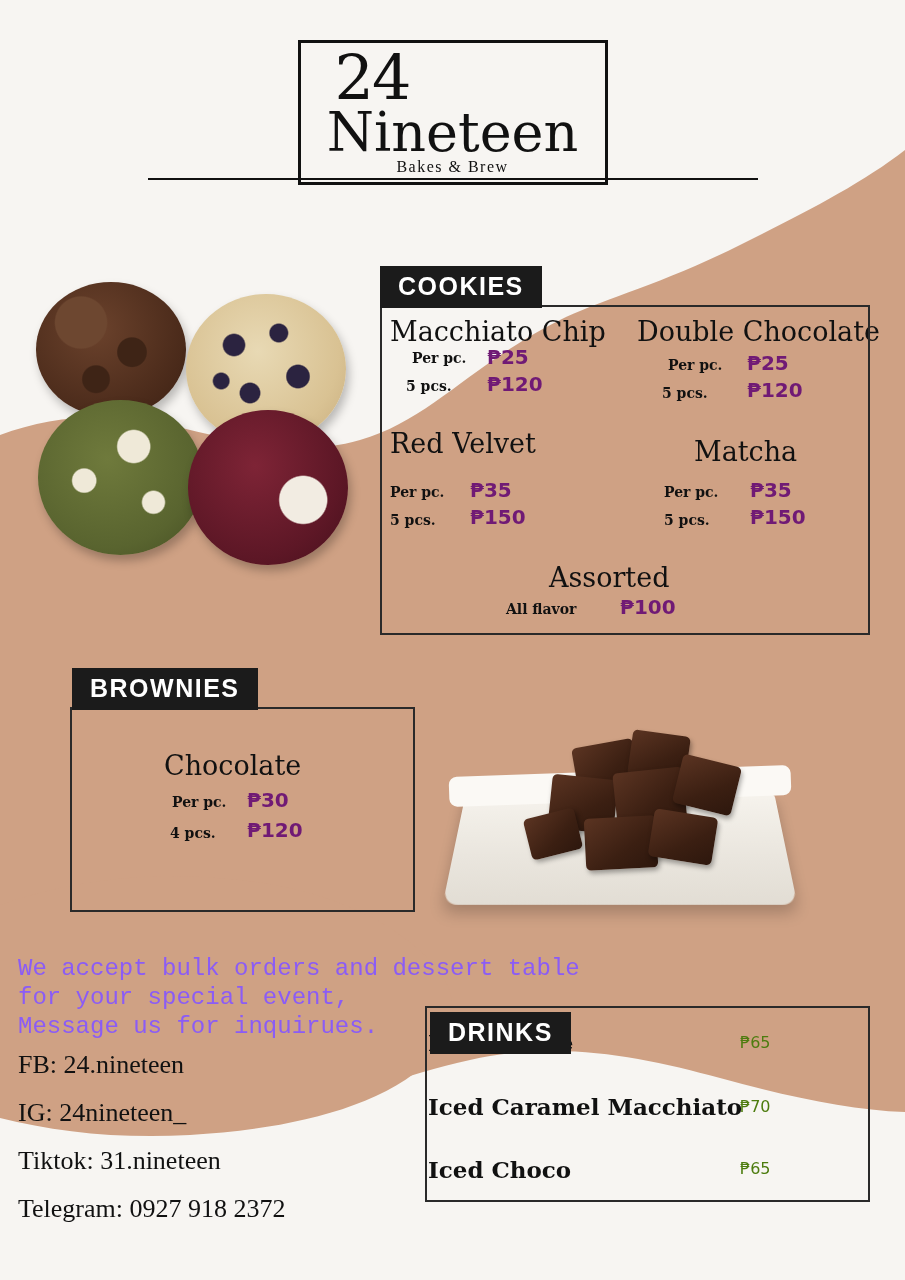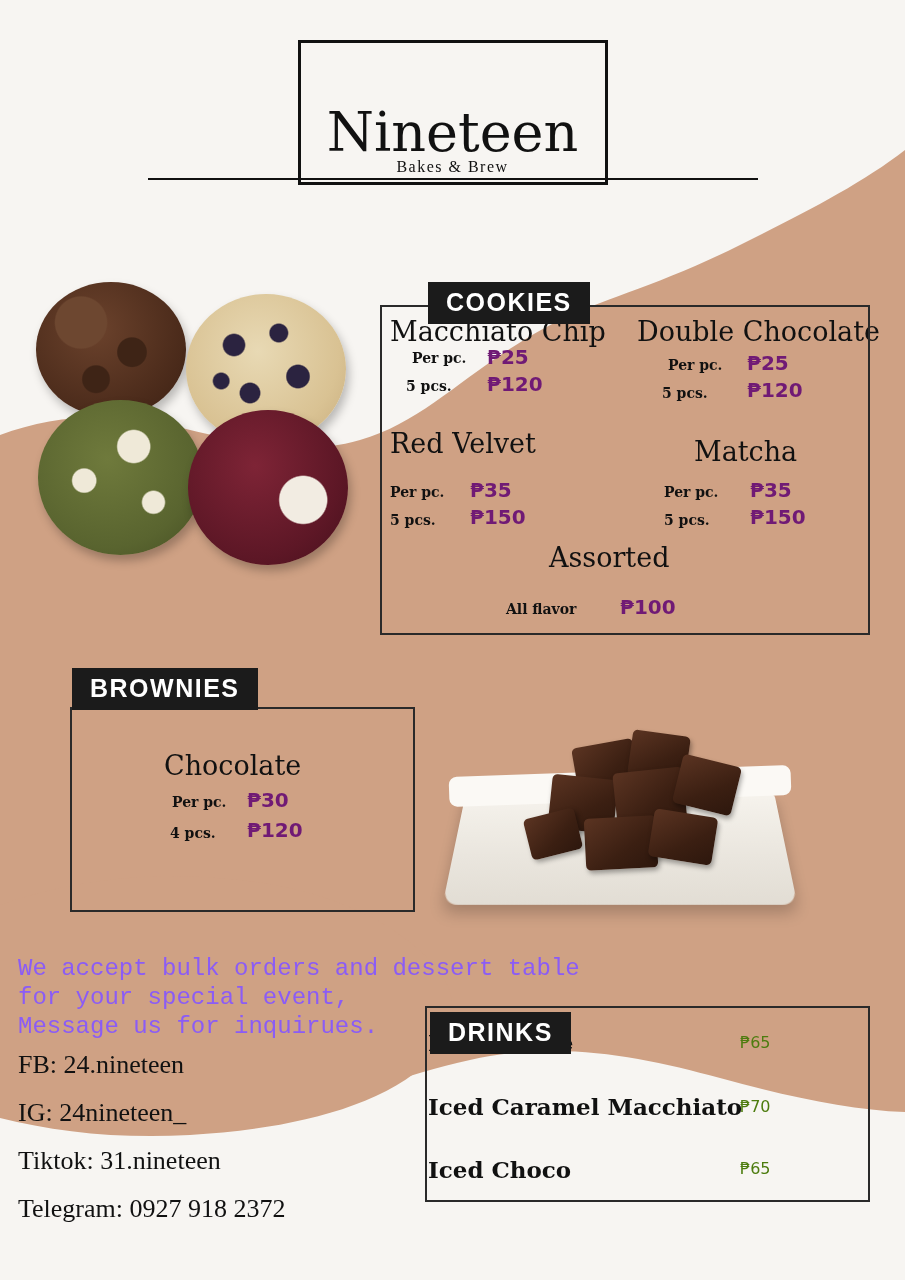--- a/index.html
+++ b/index.html
@@ -240,34 +240,35 @@
              C330,1107 400,1075 470,1060 C560,1040 640,1056 720,1078
              C790,1097 850,1110 905,1112 Z" fill="#cfa184"></path>
     <path d="M0,905 C70,880 150,870 240,880 C330,890 390,920 430,960
              C460,990 460,1030 430,1060 C380,1110 280,1130 190,1135
              C120,1139 55,1132 0,1118 Z" fill="#cfa184"></path>
   </svg>
 </div>
 
 <div class="logo-wrap">
   <div class="logo-box">
+    <span class="logo-24">24</span>
     <span class="logo-nineteen">Nineteen</span>
     <span class="logo-sub">Bakes &amp; Brew</span>
   </div>
 </div>
 <div class="logo-rule"></div>
 
 <div class="photo" style="left:18px; top:282px; width:330px; height:300px;">
   <div class="cookie c-choco"></div>
   <div class="cookie c-blue"></div>
   <div class="cookie c-matcha"></div>
   <div class="cookie c-red"></div>
 </div>
 
-<div class="chip" style="left:380px; top:282px;margin-left:48px;">COOKIES</div>
+<div class="chip" style="left:380px; top:266px;">COOKIES</div>
 <div class="panel" style="left:380px; top:305px; width:490px; height:330px;"></div>
 
 <div class="item-name" style="left:390px; top:316px;">Macchiato Chip</div>
 <div class="qty" style="left:412px; top:350px;">Per pc.</div>
 <div class="price" style="left:487px; top:345px;">₱25</div>
 <div class="qty" style="left:406px; top:378px;">5 pcs.</div>
 <div class="price" style="left:487px; top:372px;">₱120</div>
 
 <div class="item-name" style="left:637px; top:316px;">Double Chocolate</div>
 <div class="qty" style="left:668px; top:357px;">Per pc.</div>
@@ -280,21 +281,21 @@
 <div class="price" style="left:470px; top:478px;">₱35</div>
 <div class="qty" style="left:390px; top:512px;">5 pcs.</div>
 <div class="price" style="left:470px; top:505px;">₱150</div>
 
 <div class="item-name" style="left:694px; top:436px;">Matcha</div>
 <div class="qty" style="left:664px; top:484px;">Per pc.</div>
 <div class="price" style="left:750px; top:478px;">₱35</div>
 <div class="qty" style="left:664px; top:512px;">5 pcs.</div>
 <div class="price" style="left:750px; top:505px;">₱150</div>
 
-<div class="item-name" style="left:549px; top:542px;text-align:center;">Assorted</div>
+<div class="item-name" style="left:549px; top:562px;text-align:center;">Assorted</div>
 <div class="qty" style="left:506px; top:601px;">All flavor</div>
 <div class="price" style="left:620px; top:595px;">₱100</div>
 
 <div class="chip" style="left:72px; top:668px;">BROWNIES</div>
 <div class="panel" style="left:70px; top:707px; width:345px; height:205px;"></div>
 
 <div class="item-name" style="left:164px; top:750px;">Chocolate</div>
 <div class="qty" style="left:172px; top:794px;">Per pc.</div>
 <div class="price" style="left:247px; top:788px;">₱30</div>
 <div class="qty" style="left:170px; top:825px;">4 pcs.</div>

